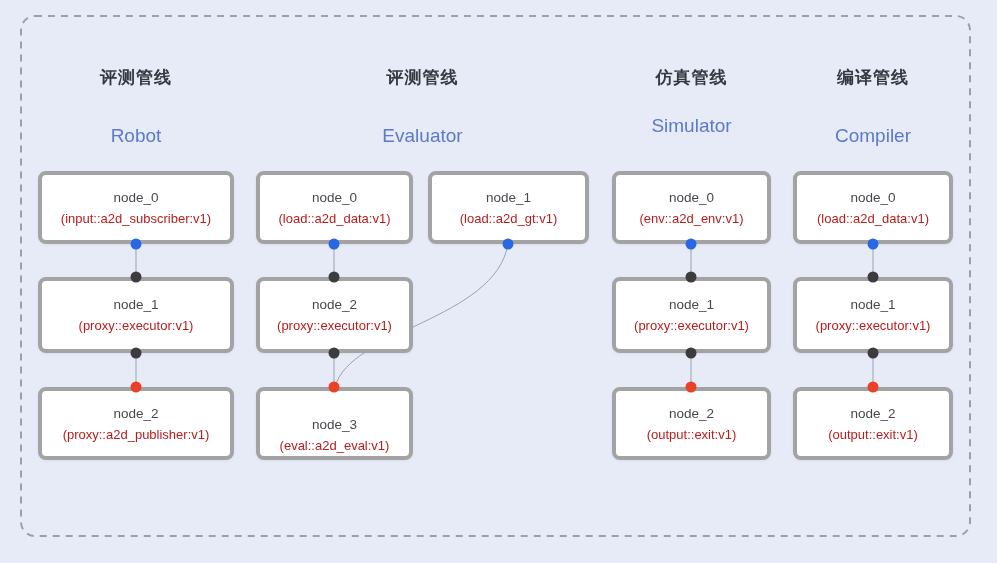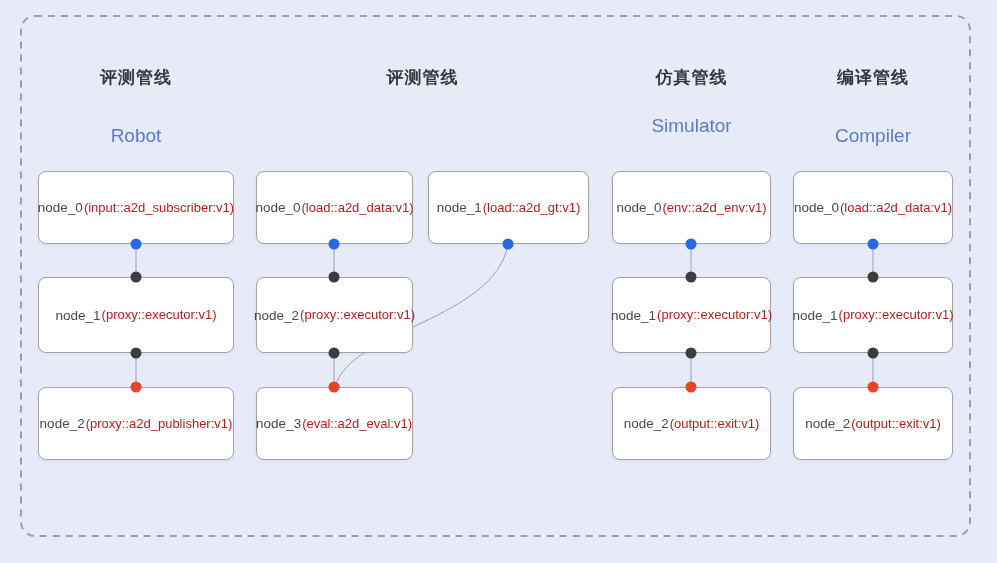--- a/index.html
+++ b/index.html
@@ -20,24 +20,24 @@
   }
   .col-subtitle{
     position:absolute;z-index:2;
     text-align:center;
     font-size:19px;font-weight:400;color:#5b7ac8;
   }
 
   .node{
     position:absolute;z-index:2;
     background:#ffffff;
-    border:1px solid #a3a3a3;
+    border:4px solid #a3a3a3;
     border-radius:8px;
     box-shadow:0 1px 3px rgba(60,70,100,0.07);
-    display:flex;
+    display:flex;flex-direction:column;
     align-items:center;justify-content:center;
     box-sizing:border-box;
     gap:1px;
   }
   .node-title{
     font-size:13.5px;color:#45484e;line-height:21px;
     white-space:nowrap;
   }
   .node-type{
     font-size:13px;color:#b91c1c;line-height:20px;
@@ -74,20 +74,21 @@
     <line x1="873" y1="244" x2="873" y2="277" stroke="#9aa2ad" stroke-width="1"></line>
     <line x1="873" y1="353" x2="873" y2="387" stroke="#9aa2ad" stroke-width="1"></line>
   </svg>
 
   <div class="col-title" style="left:38px;top:66px;width:196px;">评测管线</div>
   <div class="col-title" style="left:256px;top:66px;width:333px;">评测管线</div>
   <div class="col-title" style="left:793px;top:66px;width:160px;">编译管线</div>
   <div class="col-title" style="left:612px;top:66px;width:159px;">仿真管线</div>
 
   <div class="col-subtitle" style="left:38px;top:125px;width:196px;">Robot</div>
+  <div class="col-subtitle" style="left:256px;top:125px;width:333px;">Evaluator</div>
   <div class="col-subtitle" style="left:612px;top:115px;width:159px;">Simulator</div>
   <div class="col-subtitle" style="left:793px;top:125px;width:160px;">Compiler</div>
 
   <div class="node" style="left:38px;top:171px;width:196px;height:73px;">
     <div class="node-title">node_0</div>
     <div class="node-type">(input::a2d_subscriber:v1)</div>
   </div>
   <div class="node" style="left:38px;top:277px;width:196px;height:76px;">
     <div class="node-title">node_1</div>
     <div class="node-type">(proxy::executor:v1)</div>

